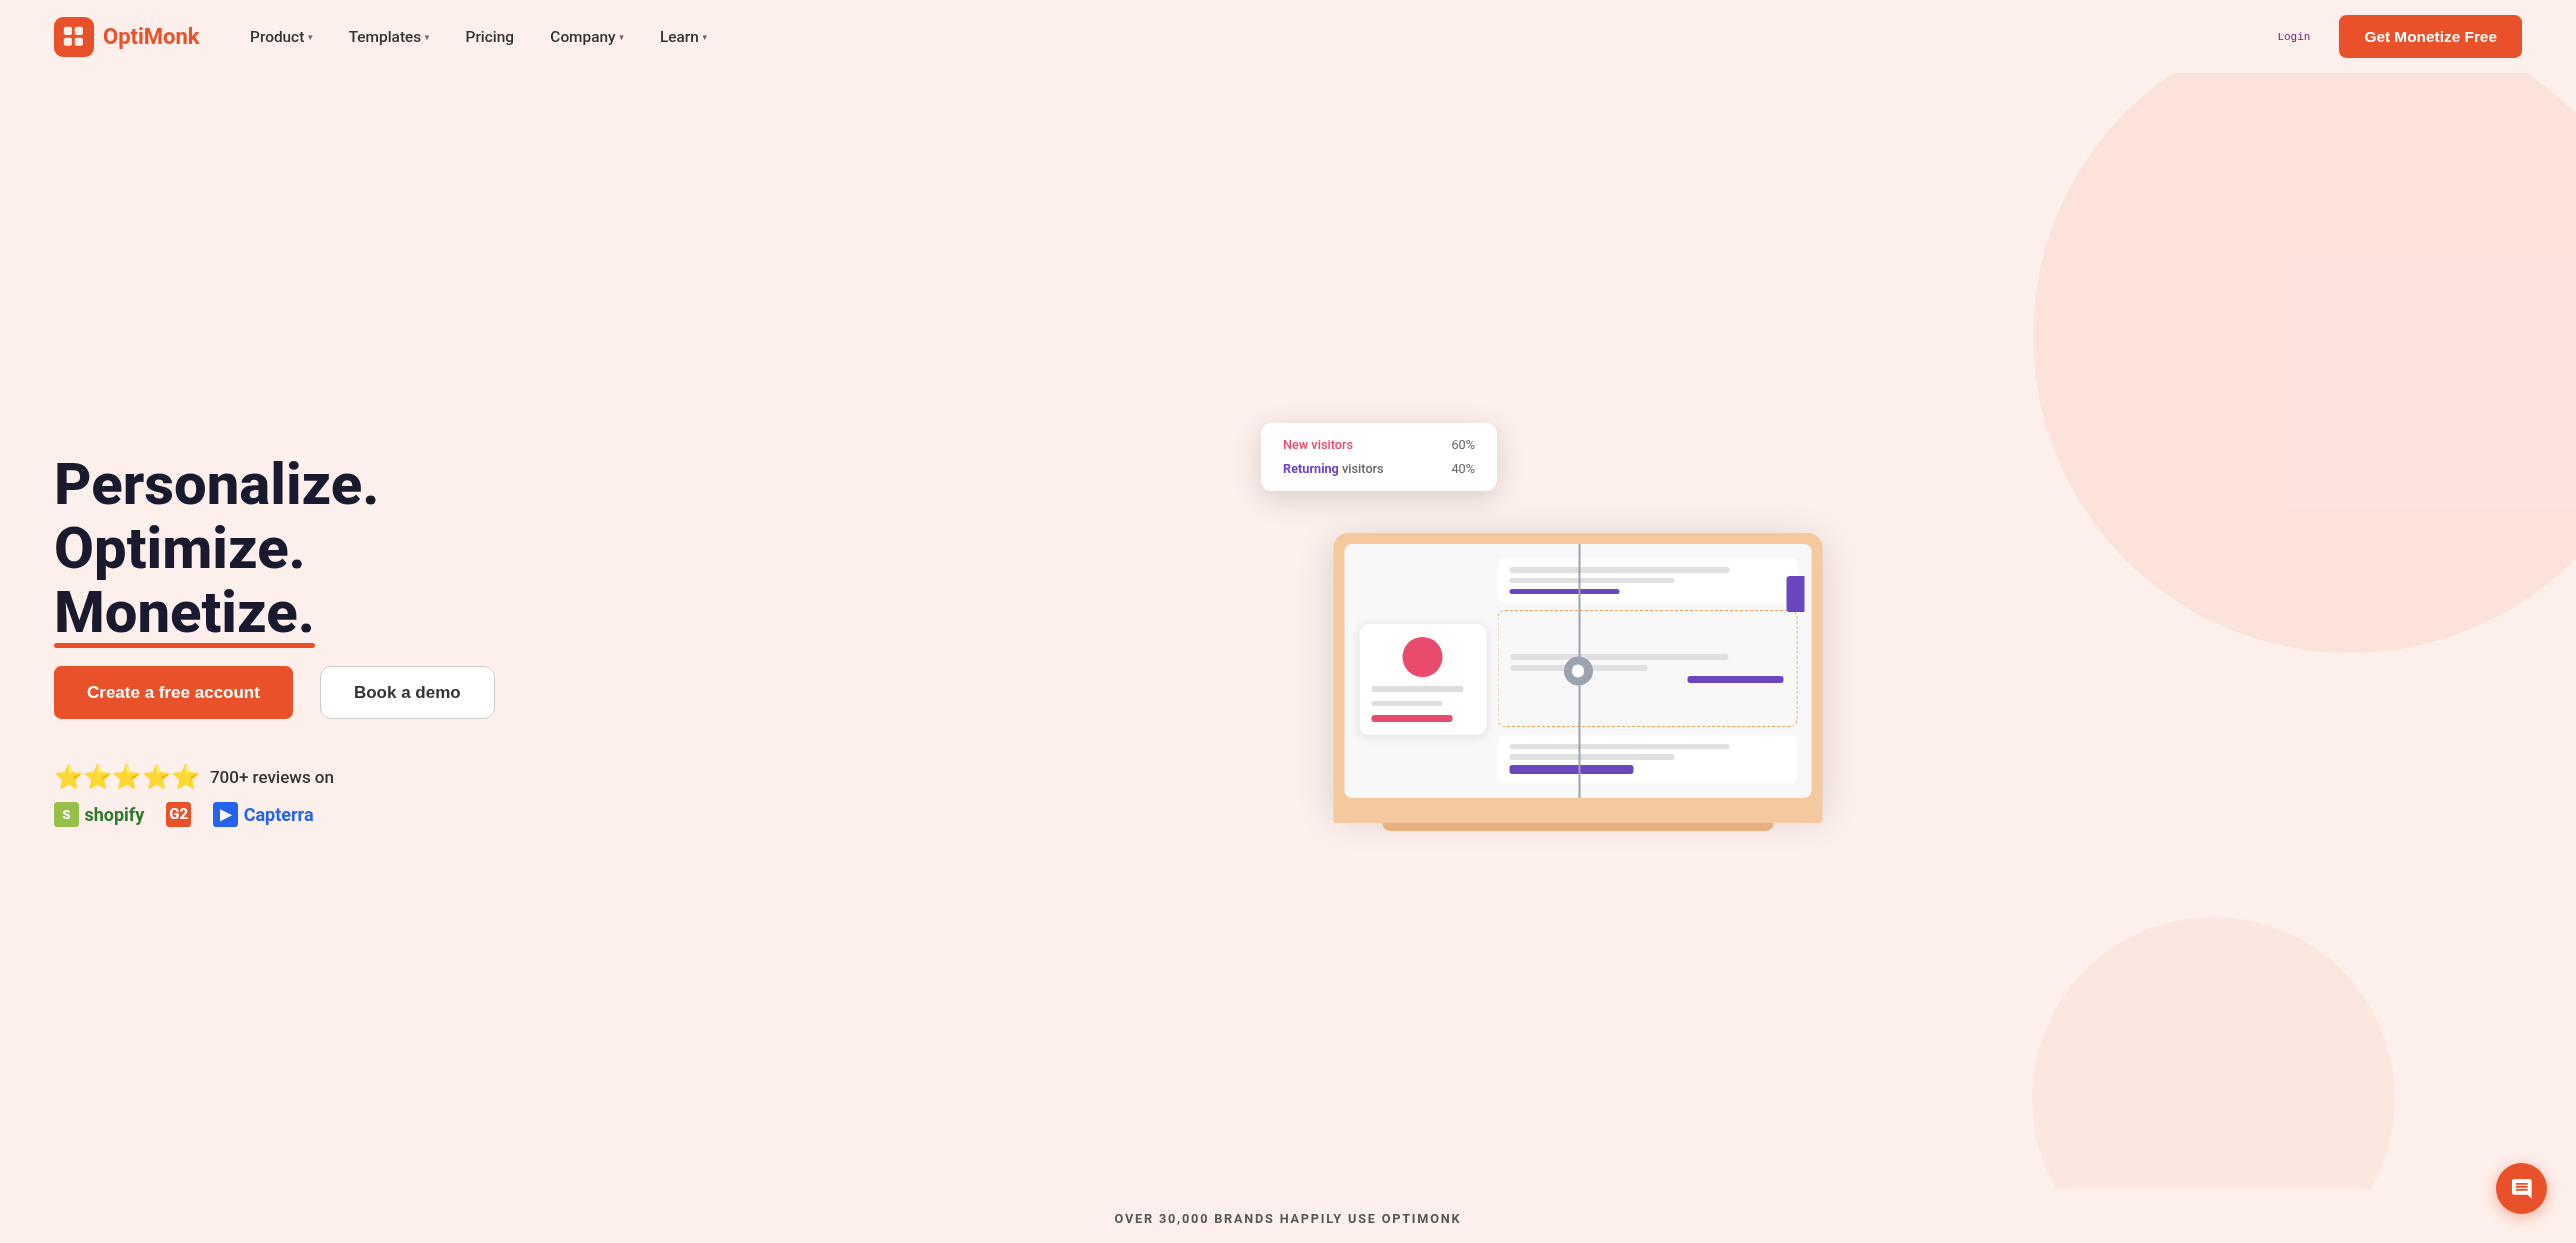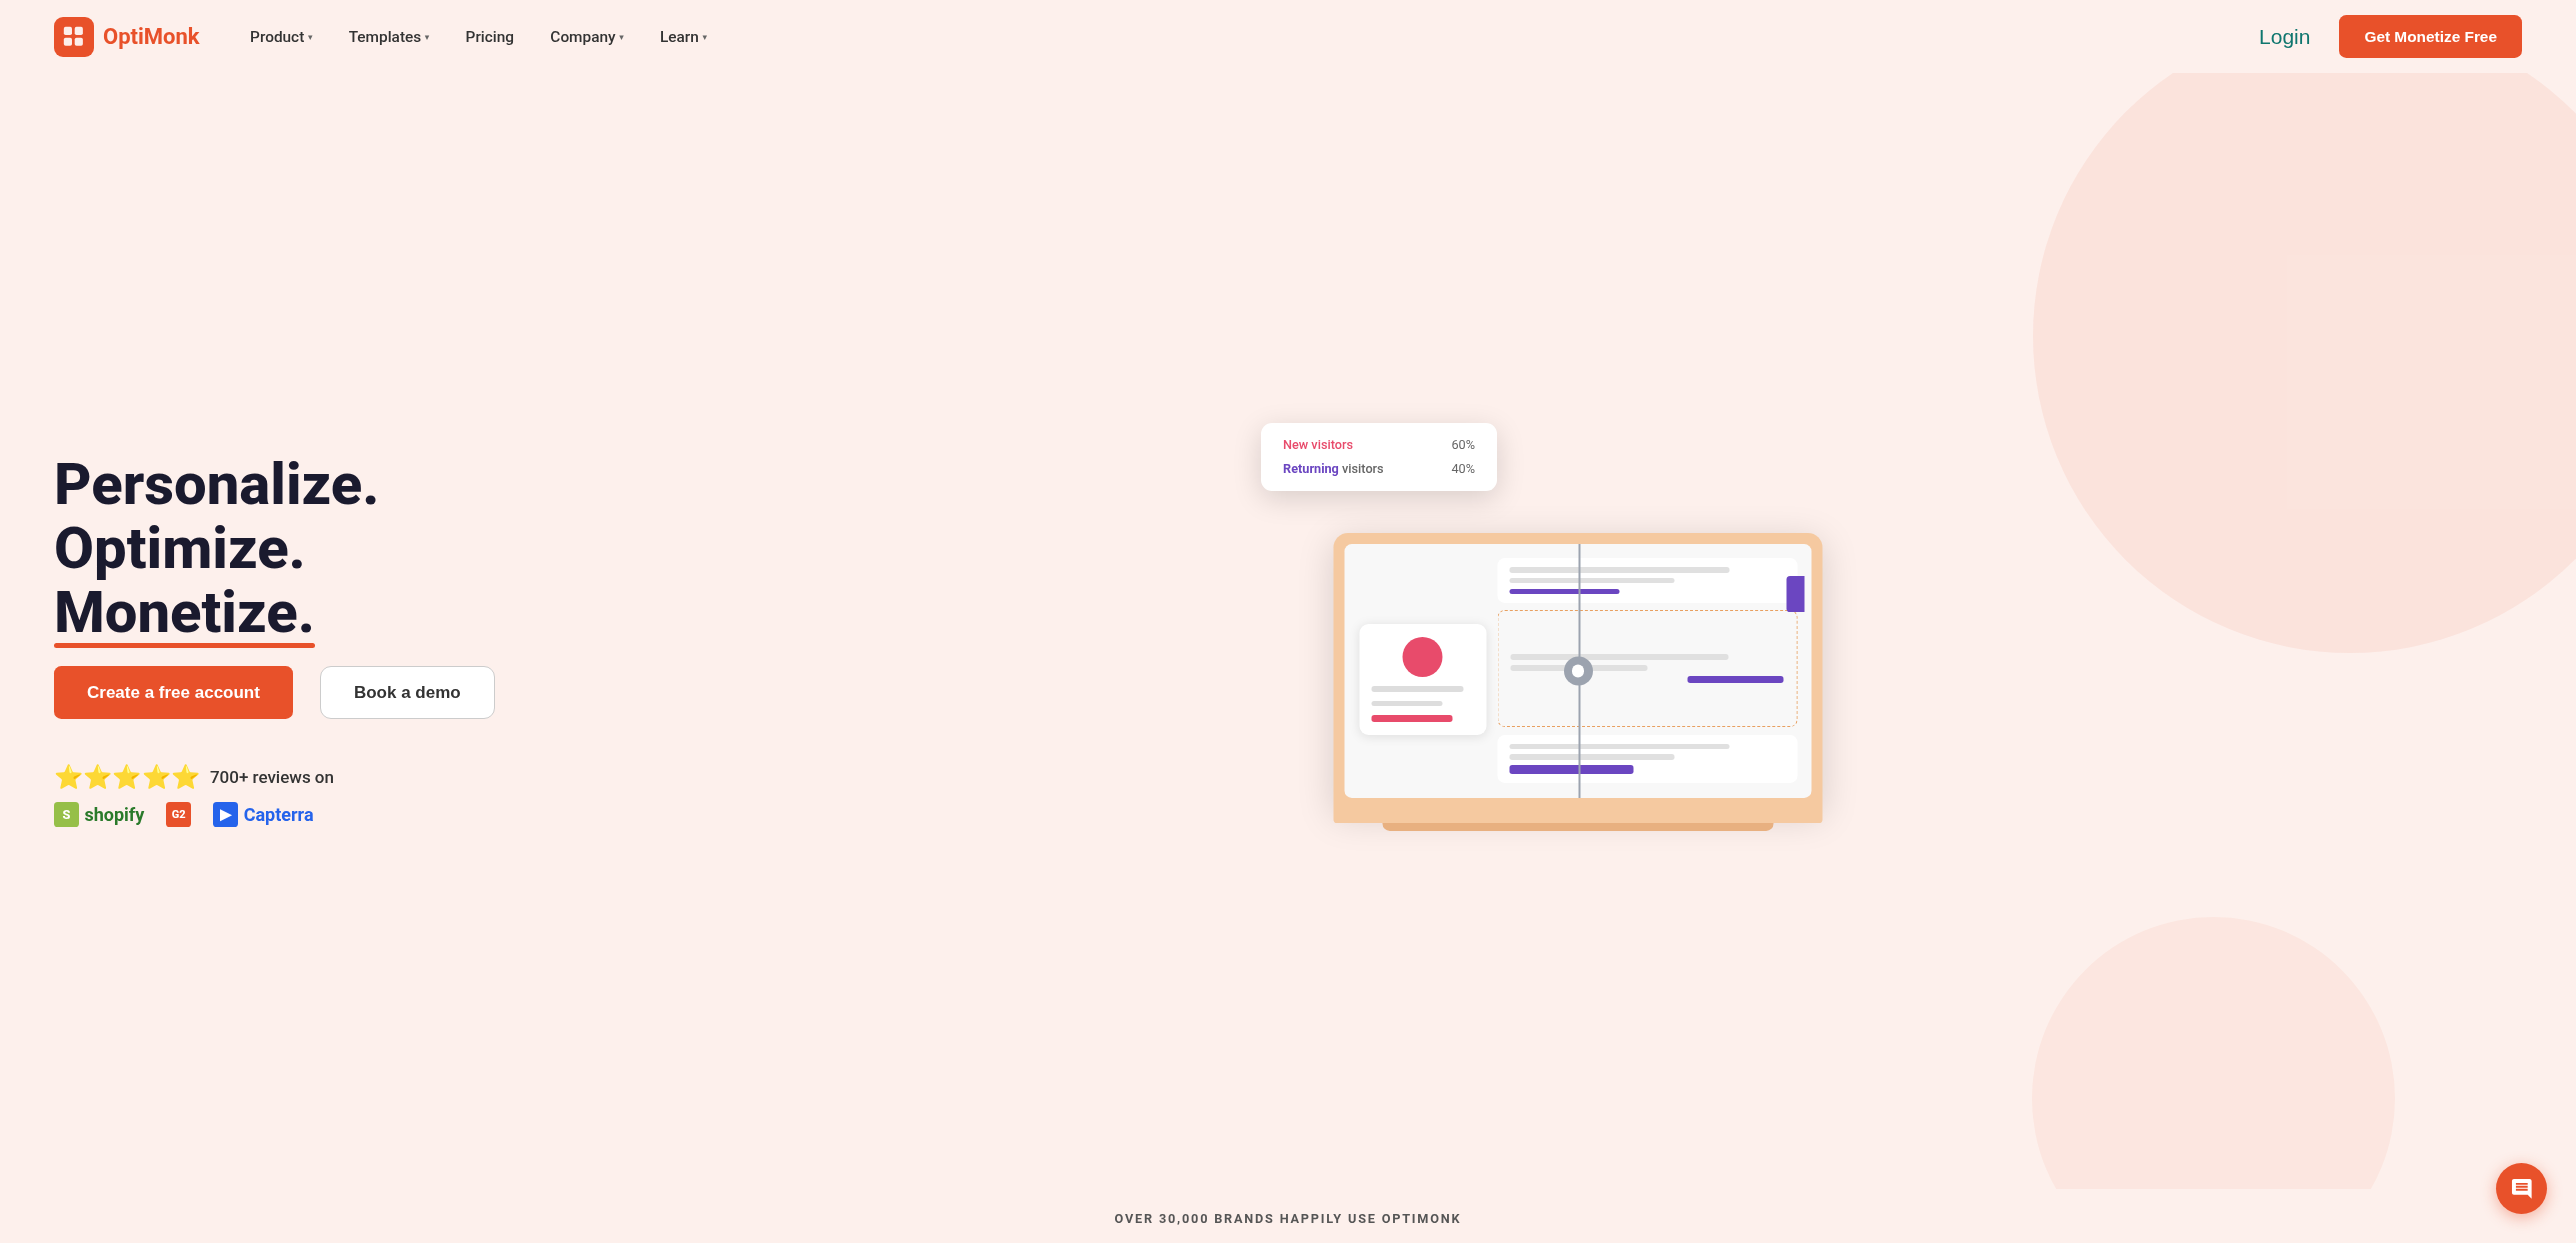--- a/index.html
+++ b/index.html
@@ -68,27 +68,28 @@
     .nav-item .chevron {
       font-size: 9px;
       color: #666;
     }
     .nav-actions {
       display: flex;
       align-items: center;
       gap: 14.5px;
     }
     .login-btn {
-      font-size: 21px;
-      color: #0f766e;
+      font-size: 11px;
+      color: #701a75;
       background: none;
       border: none;
       cursor: pointer;
       font-weight: 500;
       padding: 7.3px 14.5px;
+      font-family: Liberation Mono, monospace;
     }
     .cta-btn {
       background: #e8512a;
       color: white;
       border: none;
       padding: 12.7px 25px;
       border-radius: 7.3px;
       font-size: 15.4px;
       font-weight: 600;
       cursor: pointer;
@@ -225,21 +226,21 @@
       width: 25px;
       height: 25px;
       border-radius: 3.6px;
       display: flex;
       align-items: center;
       justify-content: center;
       font-size: 12.7px;
       font-weight: 800;
     }
     .shopify-icon { background: #96BF48; color: white; }
-    .g2-icon { background: #e8512a; color: white; font-size: 11px; }
+    .g2-icon { background: #e8512a; color: white; font-size: 15px; }
     .capterra-icon { background: #2563eb; color: white; font-size: 14.5px; }
 
     
     .hero-illustration {
       flex: 1;
       display: flex;
       justify-content: center;
       align-items: center;
       position: relative;
       z-index: 2;

